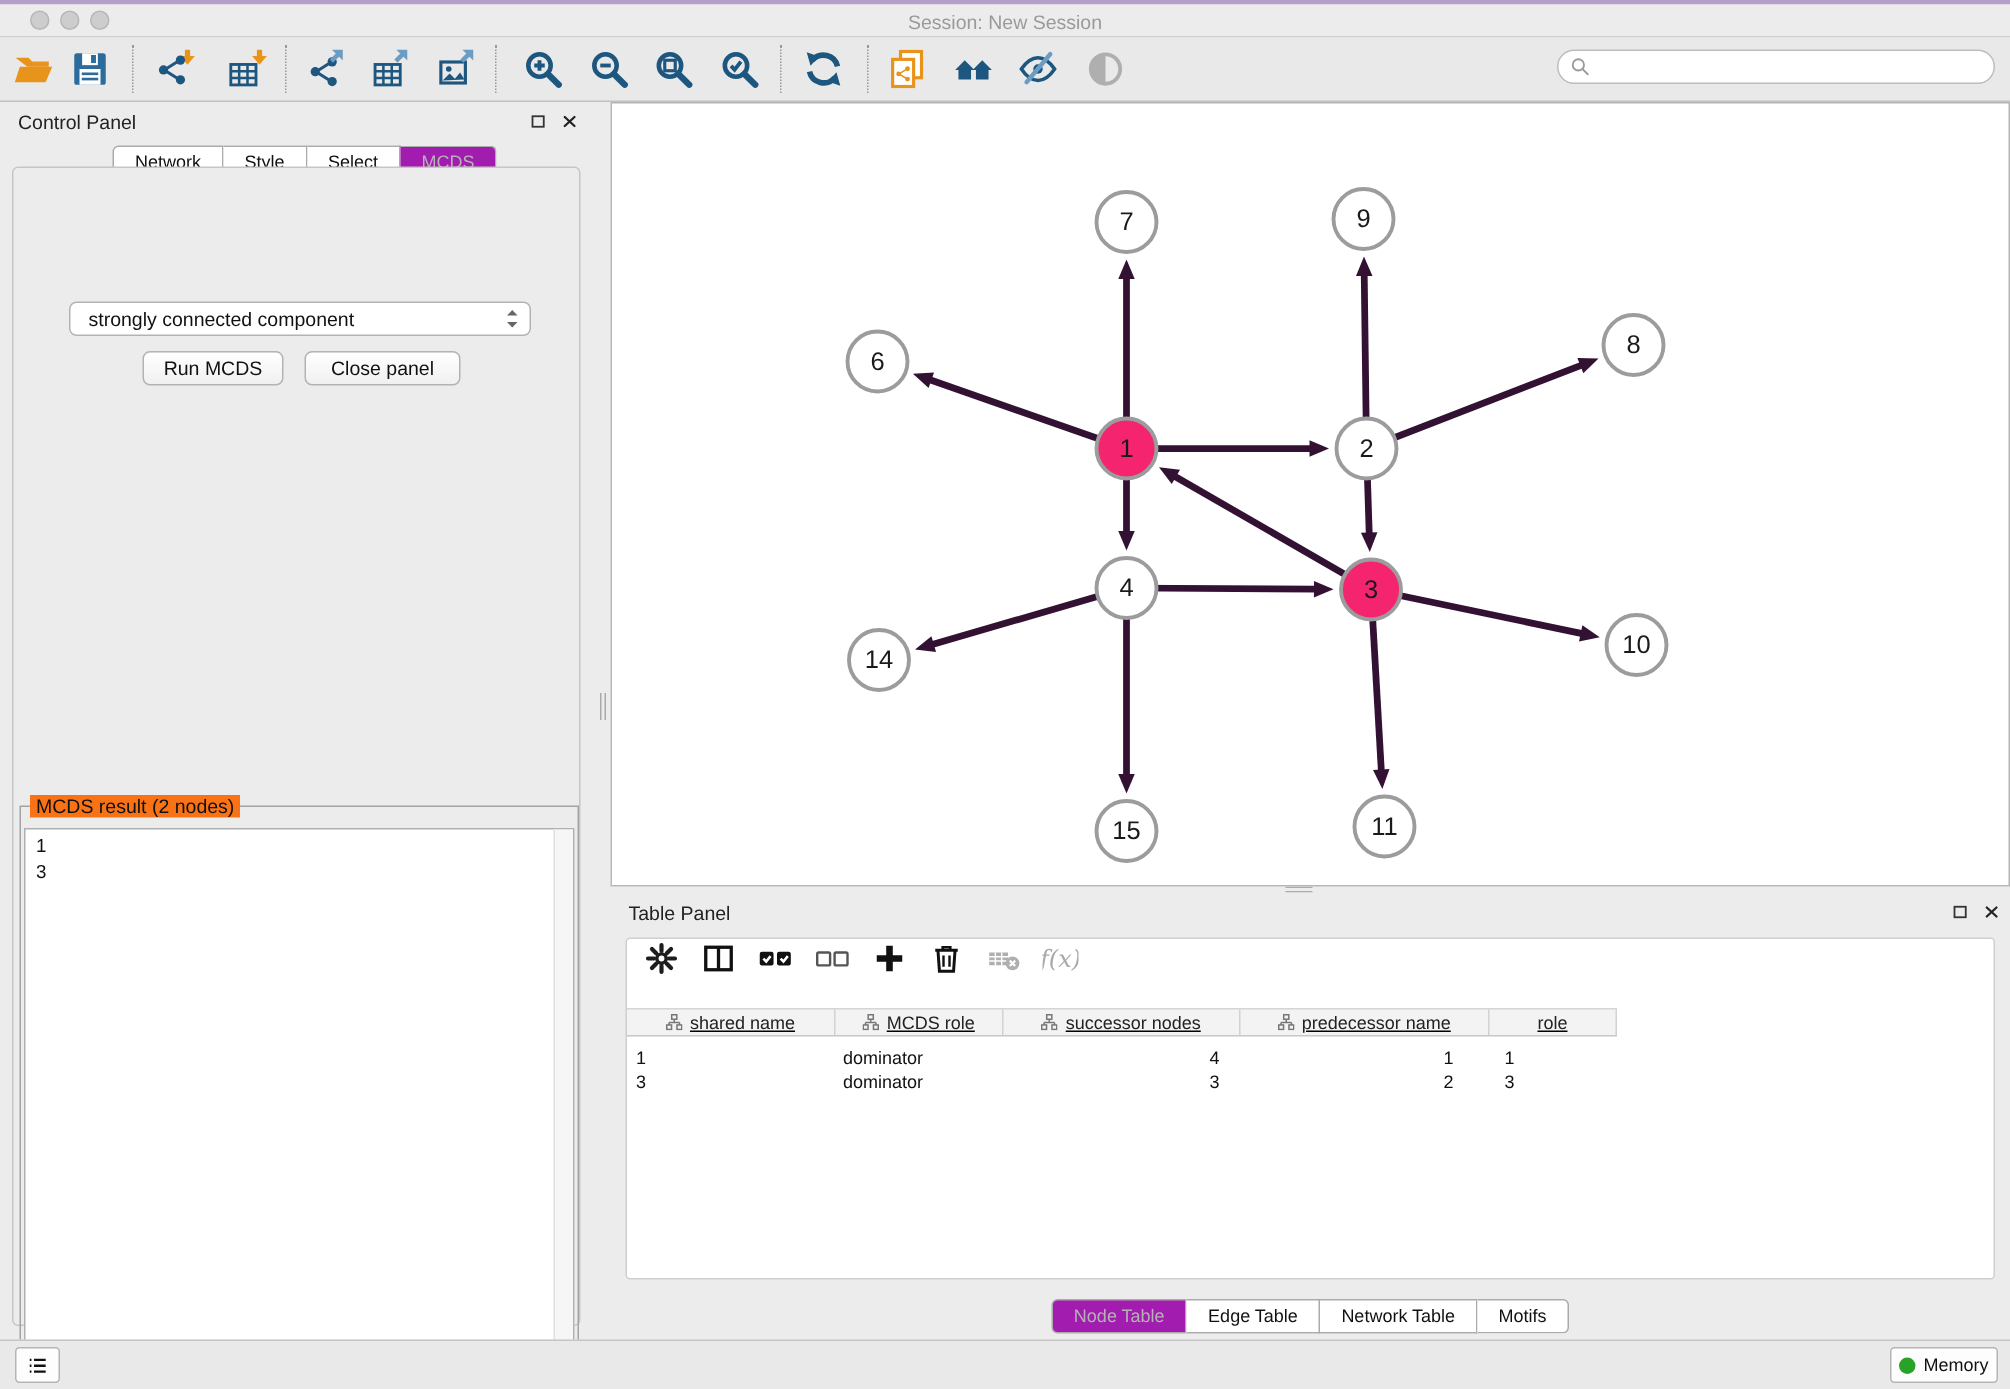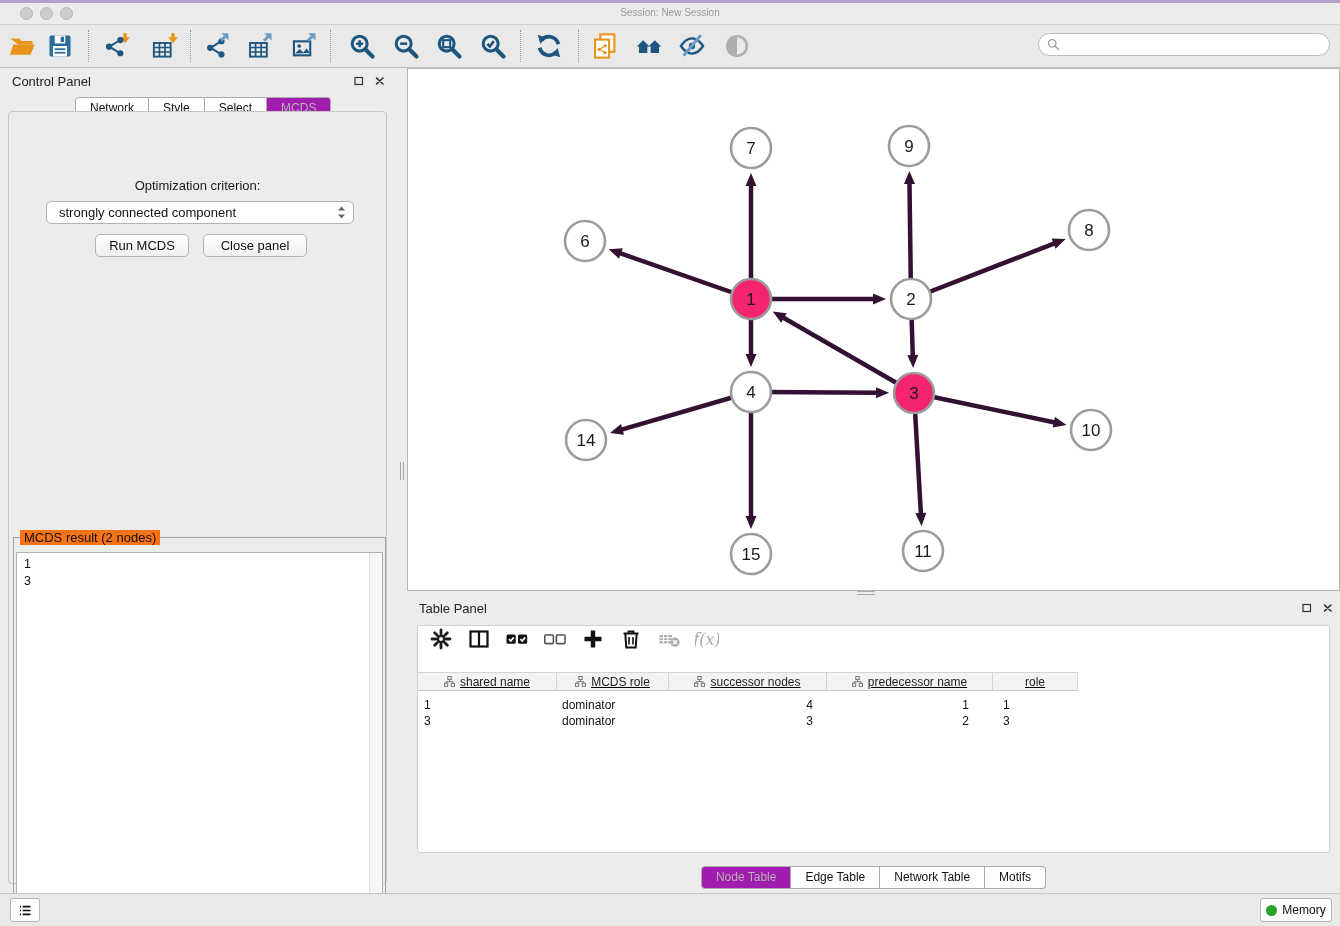--- a/index.html
+++ b/index.html
@@ -7,21 +7,21 @@
     width:1340px;height:926px;position:relative;overflow:hidden;
     background:#ececec;font-family:"Liberation Sans",sans-serif;
     -webkit-font-smoothing:antialiased;
   }
   
   #top-strip{position:absolute;top:0;left:0;width:1340px;height:3px;background:#b3a0cb;}
   #titlebar{position:absolute;top:3px;left:0;width:1340px;height:21px;background:#ececec;border-bottom:1px solid #cfcfcf;}
   .tl-group{position:absolute;left:20px;top:4px;display:flex;gap:7px;}
   .tl{width:13px;height:13px;border-radius:50%;}
   .tl.gray{background:#cdcdcd;border:1px solid #b7b7b7;box-sizing:border-box;}
-  #app-title{position:absolute;top:4px;left:0;width:100%;text-align:center;font-size:10px;color:#9a9a9a;}
+  #app-title{position:absolute;top:4px;left:0;width:100%;text-align:center;font-size:13px;color:#9a9a9a;}
   
   #toolbar{position:absolute;top:25px;left:0;width:1340px;height:42px;background:#e9e9e9;border-bottom:1px solid #c2c2c2;}
   .tb-icon{position:absolute;top:6px;width:30px;height:30px;display:flex;align-items:center;justify-content:center;cursor:default;}
   .tb-icon svg{width:28px;height:28px;}
   .tb-sep{position:absolute;top:5px;height:32px;width:0;border-left:1px dotted #999;}
   #search-box{position:absolute;left:1038px;top:8px;width:292px;height:23px;background:#fff;border:1px solid #bdbdbd;border-radius:12px;display:flex;align-items:center;padding-left:7px;box-sizing:border-box;}
   #search-box input{border:none;outline:none;flex:1;font-size:12px;background:transparent;height:18px;font-family:"Liberation Sans",sans-serif;}
   
   #control-panel{position:absolute;left:0;top:68px;width:396px;height:820px;background:#ececec;}
   .panel-title{position:absolute;left:12px;top:6px;font-size:13px;color:#222;}
@@ -253,21 +253,20 @@
         </svg>
     </span>
   </div>
   <div class="tabbar" id="cp-tabs" style="left:75px;top:29px;">
       <span class="tab">Network</span>
       <span class="tab">Style</span>
       <span class="tab">Select</span>
       <span class="tab dimsel">MCDS</span>
     </div>
   <div id="cp-content">
-    <div id="opt-label">Optimization criterion:</div>
     <div id="opt-select">
       <span>strongly connected component</span>
       <span class="stepper">
         <svg width="13" height="17" viewBox="0 0 13 17">
             <path d="M3 6.4L6.5 2.6 10 6.4z" fill="#666"></path>
             <path d="M3 10.6l3.5 3.8 3.5-3.8z" fill="#666"></path>
           </svg>
       </span>
     </div>
     <div class="cp-btn" style="left:86px;width:94px;">Run MCDS</div>

